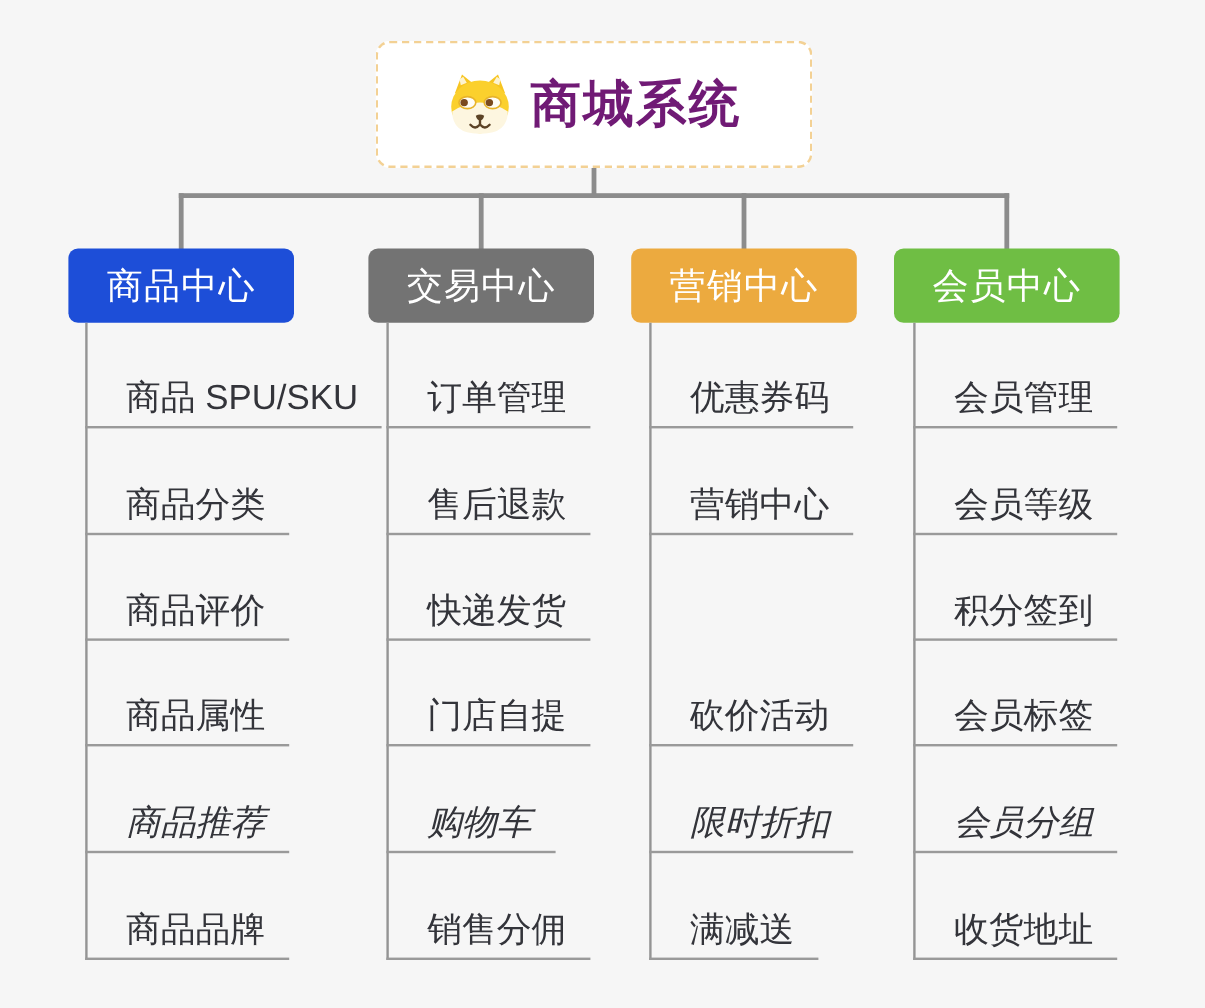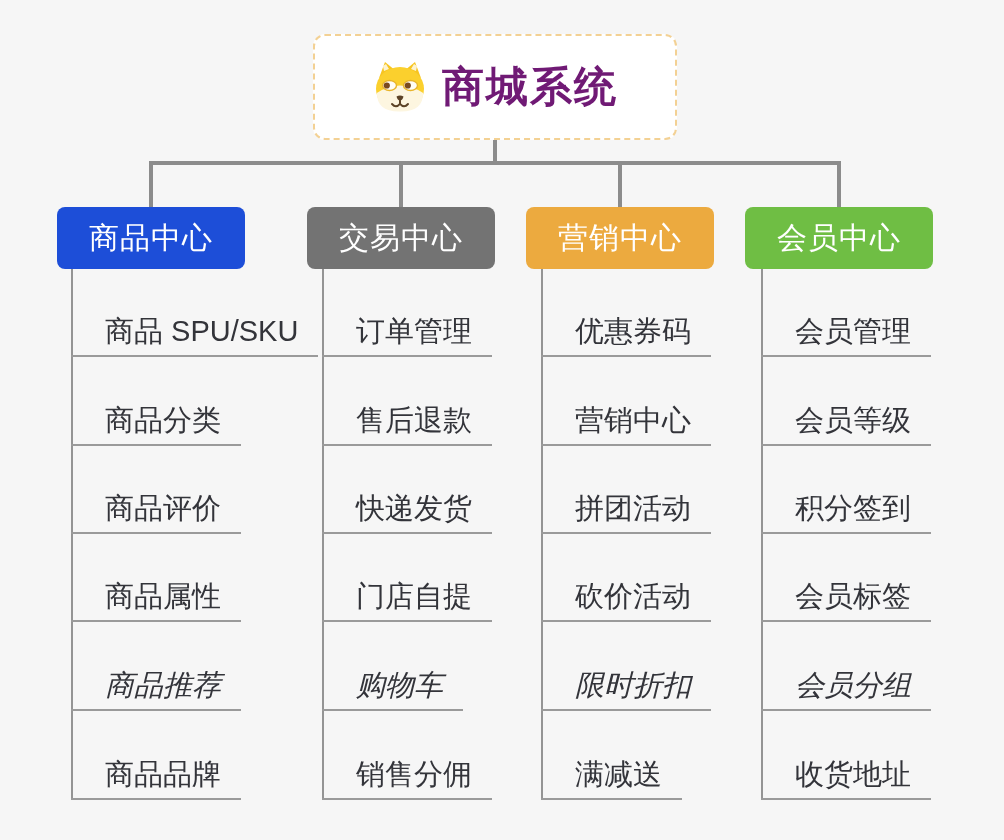--- a/index.html
+++ b/index.html
@@ -104,21 +104,20 @@
   <div class="sub sub-t1" style="left:322px">售后退款</div>
   <div class="sub sub-t2" style="left:322px">快递发货</div>
   <div class="sub sub-t3" style="left:322px">门店自提</div>
   <div class="sub sub-t4" style="left:322px">购物车</div>
   <div class="sub sub-t5" style="left:322px">销售分佣</div>
 
   <div class="branch-box" style="left: 526px; background: rgb(236, 170, 63);">营销中心</div>
   <div class="spine" style="left:541px"></div>
   <div class="sub sub-t0" style="left:541px">优惠券码</div>
   <div class="sub sub-t1" style="left:541px">营销中心</div>
-  <div class="sub sub-t2" style="left:541px">拼团活动</div>
   <div class="sub sub-t3" style="left:541px">砍价活动</div>
   <div class="sub sub-t4" style="left:541px">限时折扣</div>
   <div class="sub sub-t5" style="left:541px">满减送</div>
 
   <div class="branch-box" style="left: 745px; background: rgb(111, 190, 68);">会员中心</div>
   <div class="spine" style="left:761px"></div>
   <div class="sub sub-t0" style="left:761px">会员管理</div>
   <div class="sub sub-t1" style="left:761px">会员等级</div>
   <div class="sub sub-t2" style="left:761px">积分签到</div>
   <div class="sub sub-t3" style="left:761px">会员标签</div>

